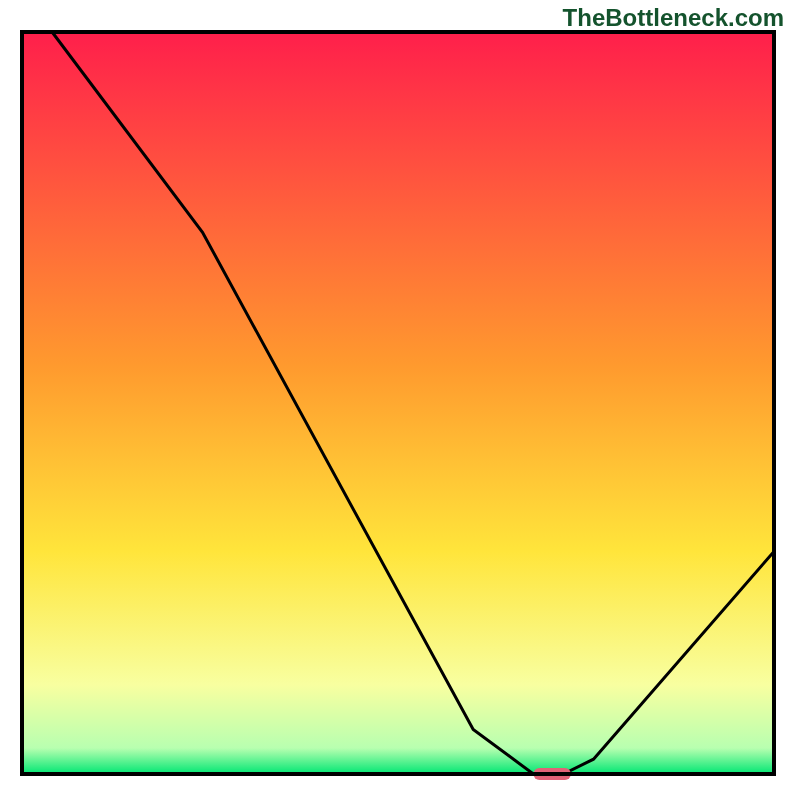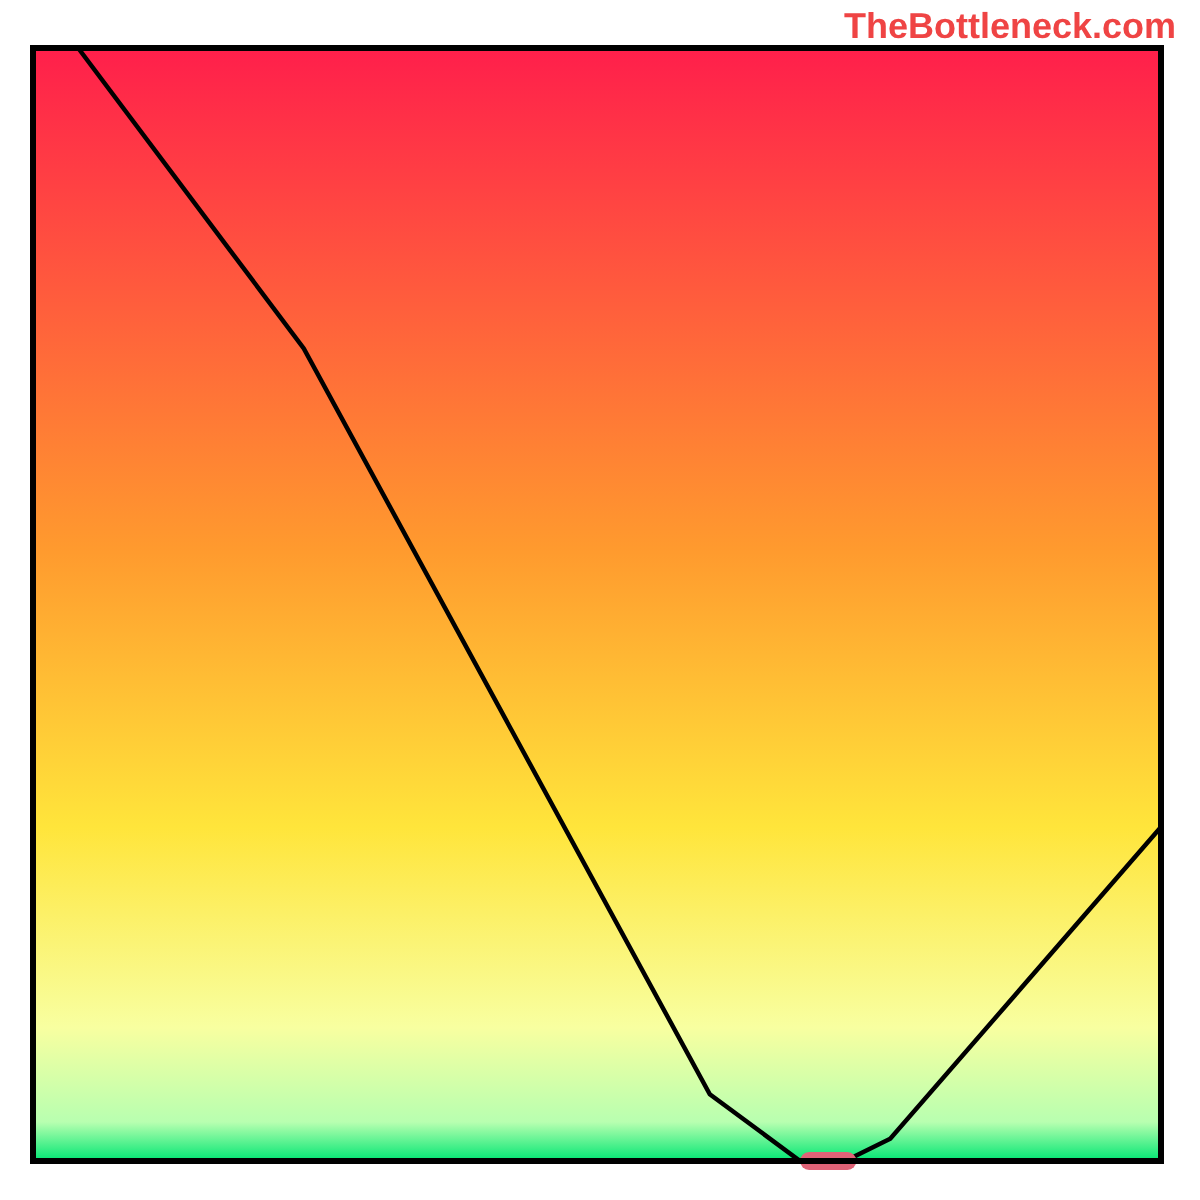--- a/index.html
+++ b/index.html
@@ -14,21 +14,21 @@
     position: relative;
     width: 800px;
     height: 800px;
   }
   .watermark {
     position: absolute;
     top: 4px;
     right: 16px;
     font-size: 24px;
     font-weight: bold;
-    color: #ef4444;
+    color: #14532d;
     z-index: 10;
   }
   svg.plot {
     position: absolute;
     left: 0;
     top: 0;
     width: 800px;
     height: 800px;
   }
 </style>

